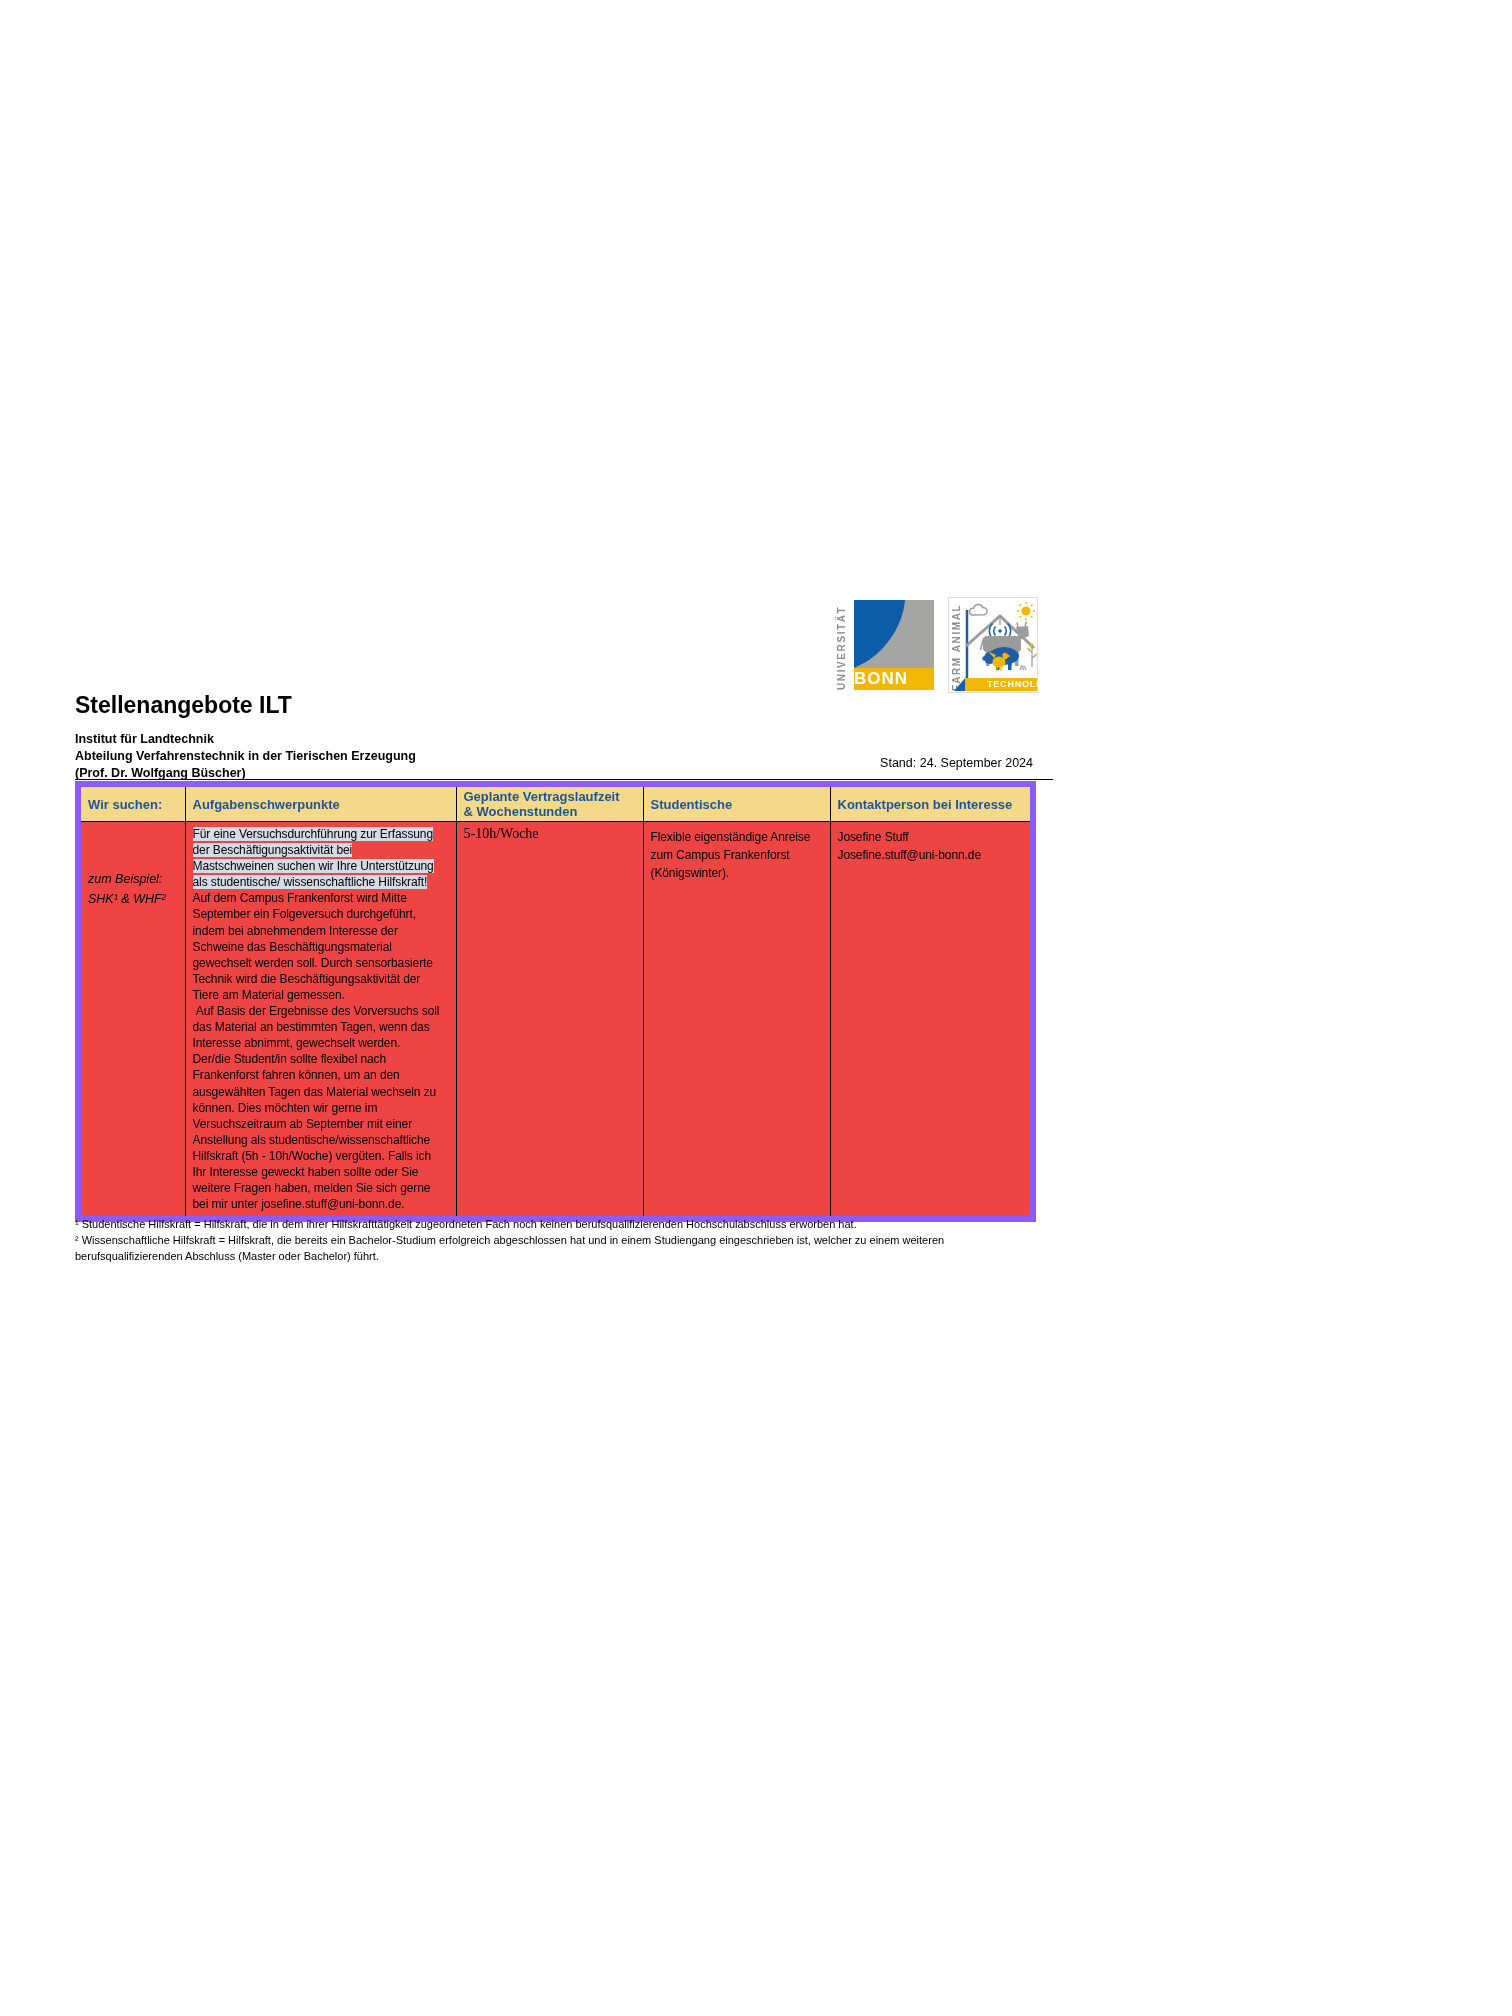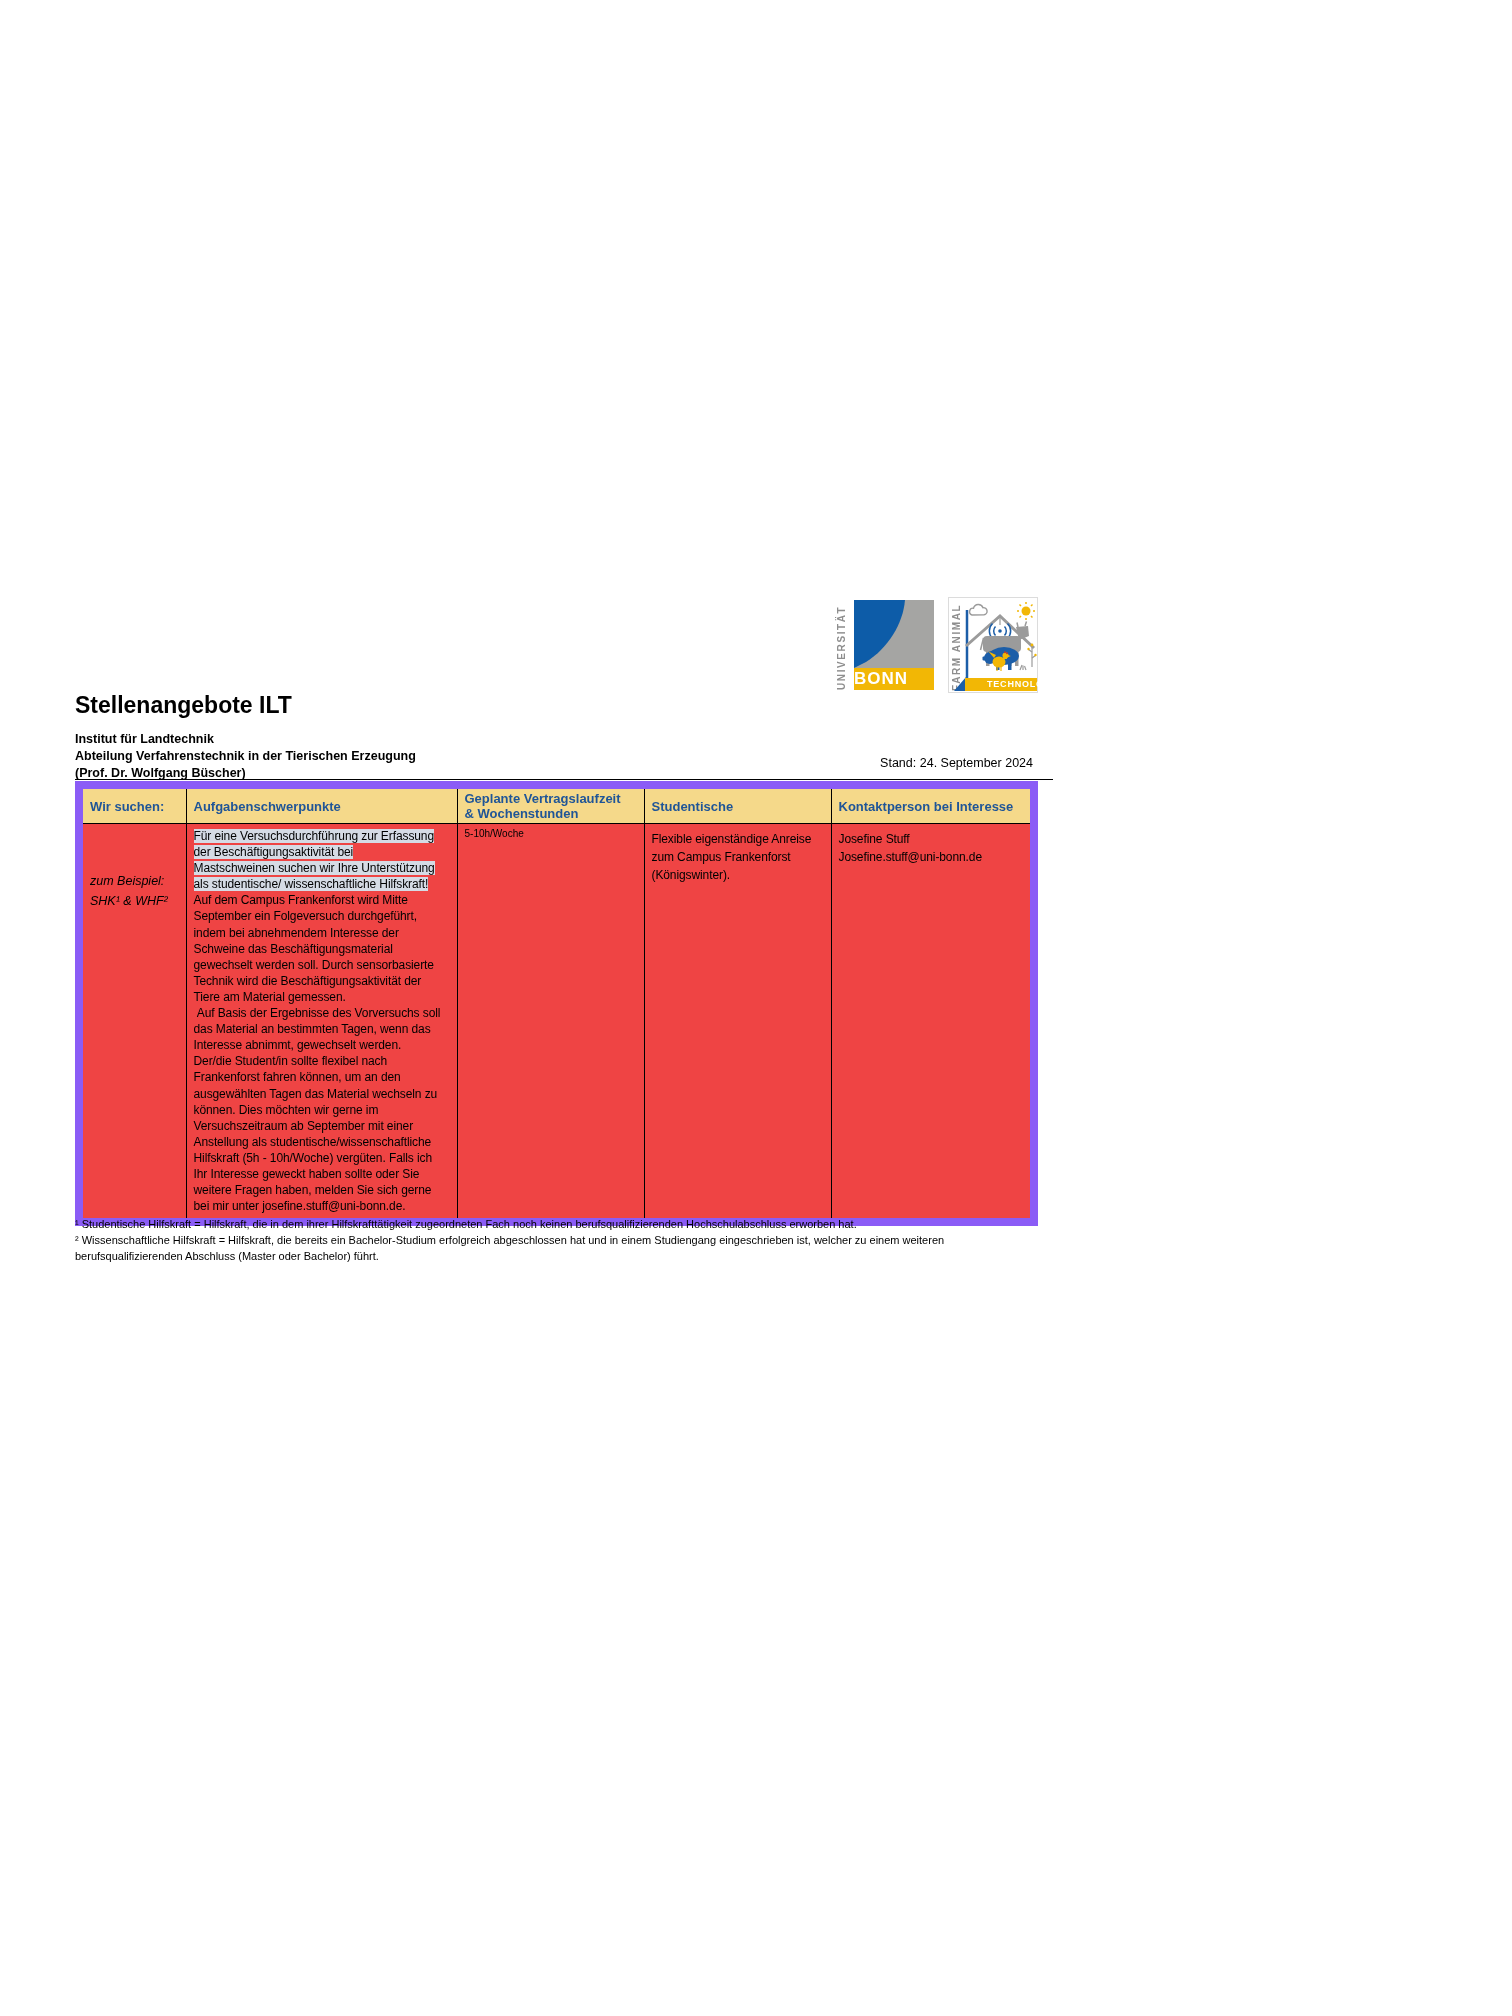--- a/index.html
+++ b/index.html
@@ -35,34 +35,34 @@
     border-bottom:14px solid #1C5EA8;border-left:12px solid transparent;
   }
   
   .page-title{position:absolute;left:75px;top:692px;font-size:23px;font-weight:bold;}
   .org-block{position:absolute;left:75px;top:731px;font-size:12.5px;font-weight:bold;line-height:17px;}
   .date-stamp{position:absolute;left:75px;top:756px;width:958px;text-align:right;font-size:12.5px;}
   .rule{position:absolute;left:75px;top:779px;width:978px;border-top:1.5px solid #000;}
   
   table.jobs{
     position:absolute;left:75px;top:781px;width:955px;border-collapse:collapse;
-    table-layout:fixed;border:8px solid #8b5cf6;
+    table-layout:fixed;border:6px solid #8b5cf6;
   }
   table.jobs th,table.jobs td{border:1.5px solid #000;box-sizing:border-box;}
   table.jobs th{
     background:#F5D98A;color:#1F5597;font-size:13px;font-weight:bold;text-align:left;
     height:37px;vertical-align:middle;padding:2px 6px 2px 7px;white-space:pre-wrap;line-height:15px;
   }
   table.jobs td{height:390px;vertical-align:top;background:#ef4444;}
   .cellpad{padding:3px 6px;}
   .cell-ws{font-style:italic;font-size:12.5px;line-height:20px;padding-top:22px;white-space:pre-wrap;margin-top:24px;}
   .cell-auf{font-size:12px;line-height:16.1px;letter-spacing:-0.1px;}
   .cell-auf .hl{background:#D5DBE5;white-space:pre-wrap;}
   .cell-auf .rest{display:block;white-space:pre-wrap;}
-  .cell-zeit{font-size:10px;white-space:pre-wrap;}
+  .cell-zeit{font-size:14px;white-space:pre-wrap;font-family:Liberation Serif, serif;}
   .cell-anf,.cell-kon{font-size:12px;line-height:18px;padding-top:5px;white-space:pre-wrap;letter-spacing:-0.1px;}
   
   .footnotes{position:absolute;left:75px;top:1216px;width:1380px;font-size:11px;line-height:16px;}
   .footnote{white-space:pre-wrap;}
 </style>
 </head>
 <body>
 
 <div class="sheet">
 

